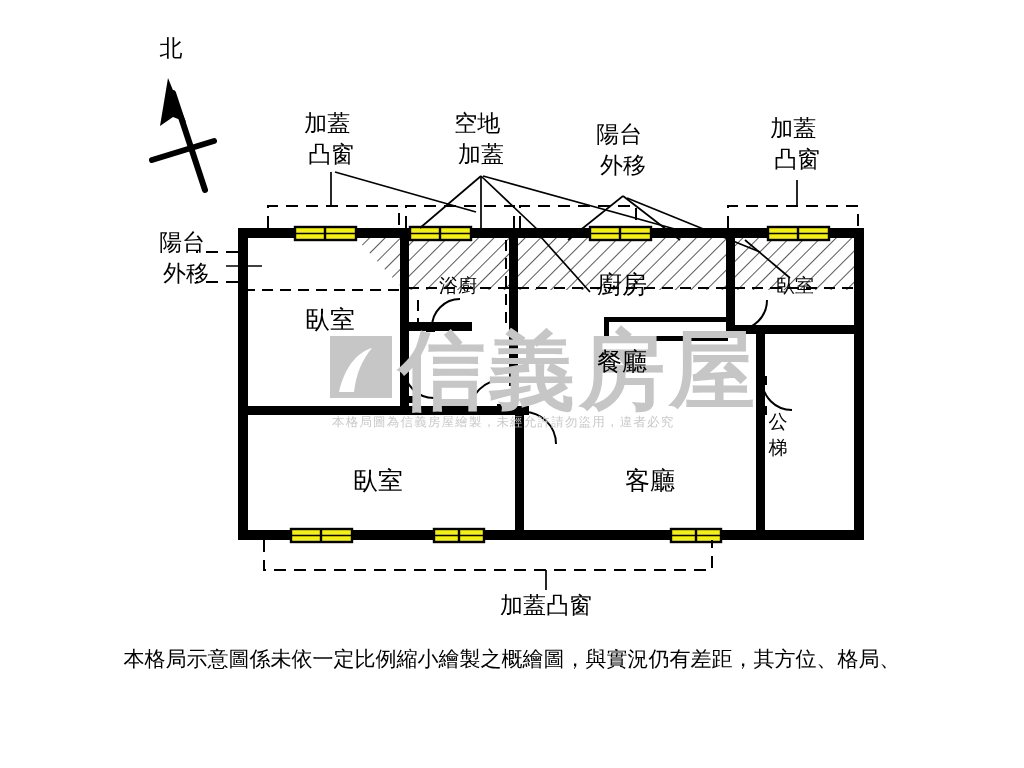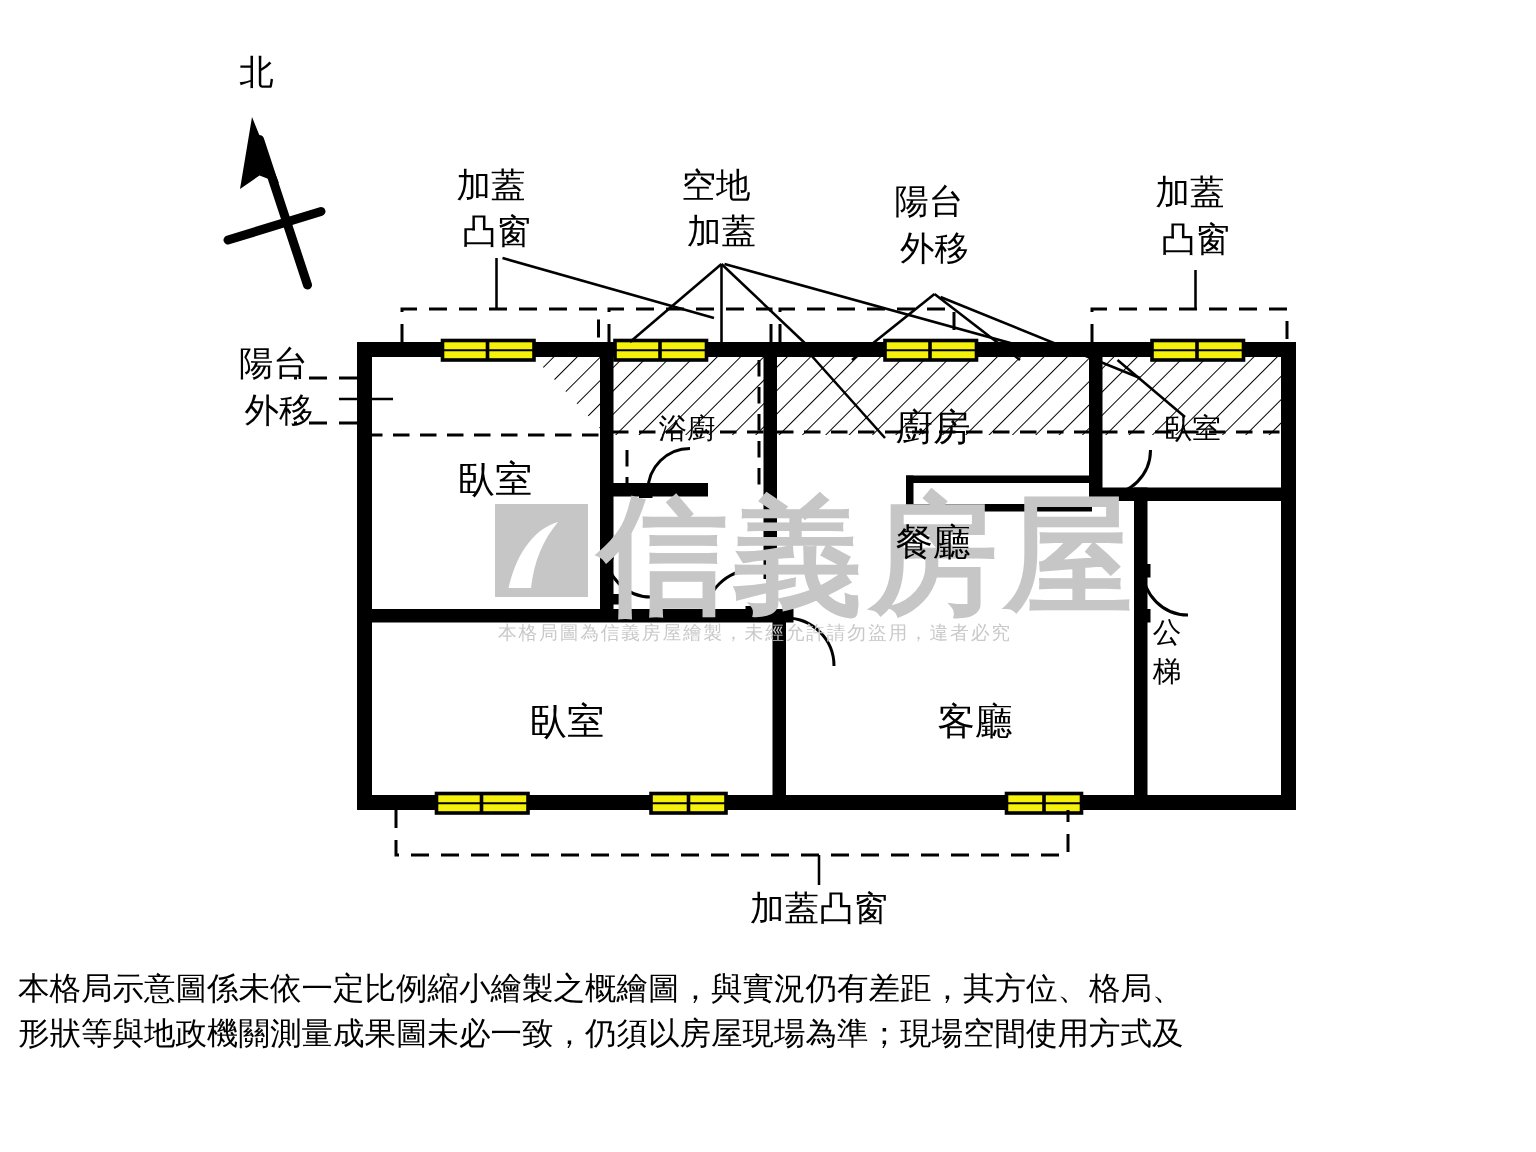--- a/index.html
+++ b/index.html
@@ -29,21 +29,21 @@
   .disclaimer {
     position: absolute;
     left: 12px;
     top: 645px;
     width: 1000px;
     font-family: "DejaVu Serif", "Liberation Serif", serif;
     font-size: 21px;
     line-height: 1.42;
     color: #000000;
     letter-spacing: 0px;
-    text-align: left;
+    text-align: center;
   }
   .disclaimer div { white-space: nowrap; }
   text { font-family: "DejaVu Serif", "Liberation Serif", serif; fill: #000; }
   .room-label { font-size: 25px; }
   .room-label-sm { font-size: 19px; }
   .callout { font-size: 23px; }
   .wm-sub { font-size: 12.5px; fill: #c9c9c9; font-family: "DejaVu Sans", "Liberation Sans", sans-serif; letter-spacing: 1.2px; }
   .wm-big { font-size: 86px; fill: #c6c6c6; font-weight: bold; font-family: "DejaVu Sans", "Liberation Sans", sans-serif; letter-spacing: 4px;}
 </style>
 </head>
@@ -271,16 +271,15 @@
     </text>
     <text class="callout" x="186" y="250" text-anchor="middle">
       <tspan x="186" dy="0">陽台</tspan>
       <tspan x="186" dy="31">外移</tspan>
     </text>
     <text class="callout" x="546" y="613" text-anchor="middle">加蓋凸窗</text>
   </svg>
 
   <div class="disclaimer">
     <div>本格局示意圖係未依一定比例縮小繪製之概繪圖，與實況仍有差距，其方位、格局、</div>
-    <div>形狀等與地政機關測量成果圖未必一致，仍須以房屋現場為準；現場空間使用方式及</div>
   </div>
 
 </div>
 
 </body></html>

